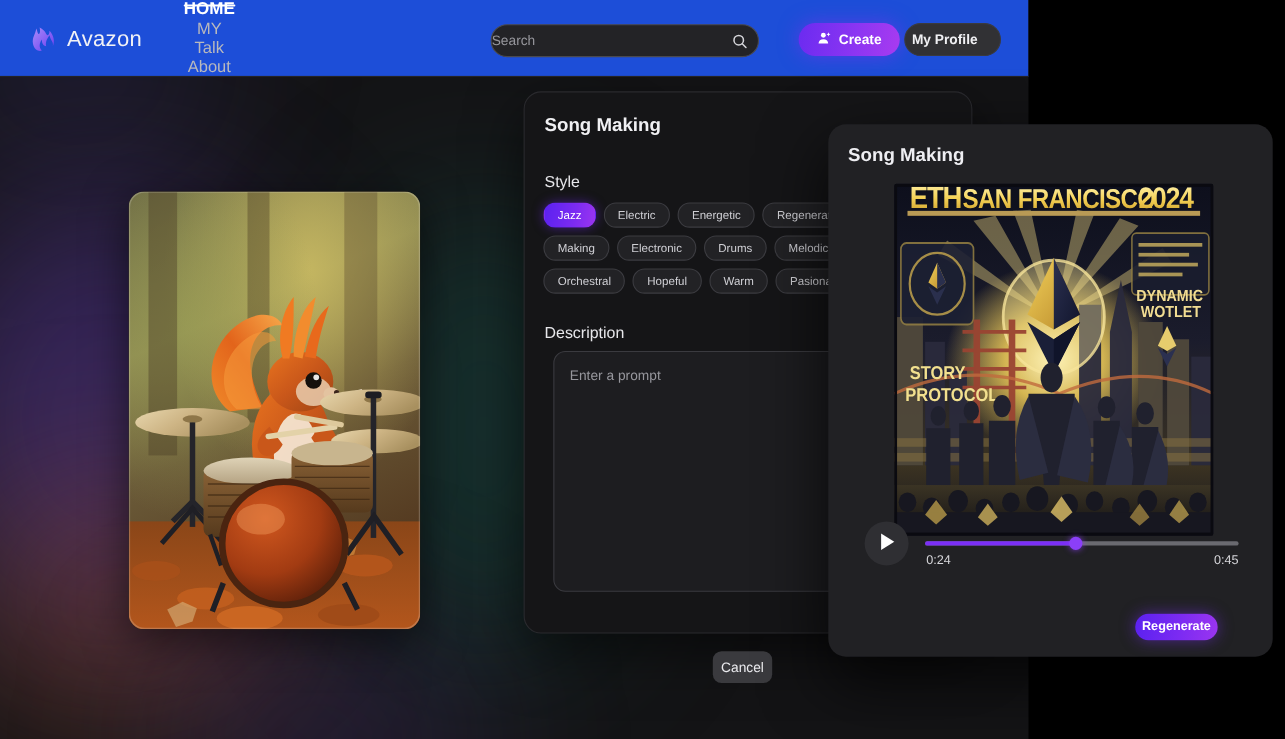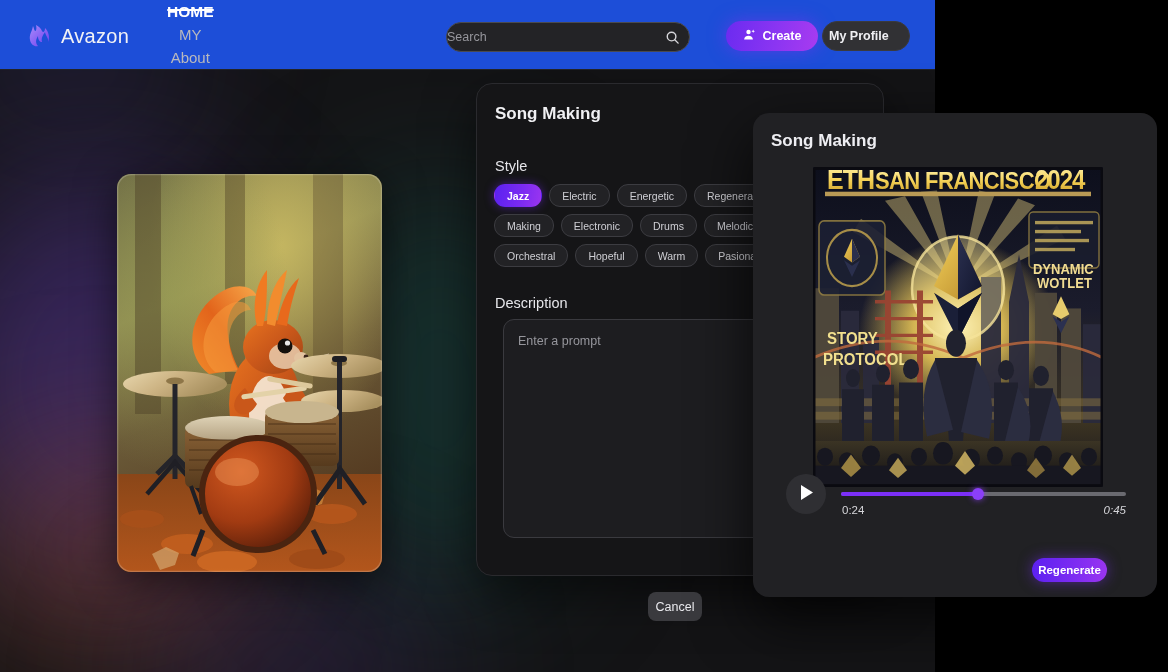--- a/index.html
+++ b/index.html
@@ -95,21 +95,21 @@
   .lbl-desc{left:18px;top:211px;}
 
   .chips{position:absolute;left:17px;top:100px;width:470px;display:flex;flex-wrap:wrap;gap:7px 7px;}
   .chip{
     height:21px;padding:0 12px;border-radius:11px;border:1px solid #3c3c41;
     background:#222225;color:#cfcfd4;font-size:10.5px;
     display:flex;align-items:center;justify-content:center;white-space:nowrap;cursor:pointer;
   }
   .chip.sel{
     background:linear-gradient(100deg,#5b21f0 0%,#7c2bf2 60%,#9a35f0 100%);
-    border-color:transparent;color:#fff;font-weight:bold;
+    border-color:transparent;color:#fff;font-weight:normal;
     box-shadow:0 0 10px rgba(110,40,240,.5);
   }
 
   .desc-area{
     position:absolute;left:26px;top:235px;width:355px;height:219px;
     background:#1d1d20;border:1px solid #3a3a3f;border-radius:11px;
     color:#c9c9ce;font-size:12.5px;font-family:"Liberation Sans",sans-serif;
     padding:14px 14px;resize:none;outline:none;box-sizing:border-box;
   }
   .desc-area::placeholder{color:#96969c;}
@@ -147,21 +147,21 @@
     position:absolute;left:0;top:2px;width:40px;height:40px;border-radius:50%;
     background:#2f2f33;border:0;display:flex;align-items:center;justify-content:center;cursor:pointer;
   }
   .track{position:absolute;left:55px;top:20px;width:285px;height:4px;border-radius:2px;background:#6a6a70;cursor:pointer;}
   .track-fill{position:absolute;left:0;top:0;height:4px;border-radius:2px;background:#7b2ff7;}
   .track-knob{
     position:absolute;top:-4px;width:12px;height:12px;border-radius:50%;
     background:#8b3ff8;box-shadow:0 0 6px rgba(140,60,250,.8);
   }
   .t-cur{position:absolute;left:56px;top:32px;color:#d6d6da;font-size:11.5px;}
-  .t-tot{position:absolute;right:0;top:32px;color:#d6d6da;font-size:11.5px;font-style:italic;}
+  .t-tot{position:absolute;right:0;top:32px;color:#d6d6da;font-size:11.5px;}
 
   .btn-regen{
     position:absolute;left:279px;top:445px;width:75px;height:24px;border-radius:12px;border:0;
     background:linear-gradient(95deg,#5b21f0 0%,#7c2bf2 55%,#9a35f0 100%);
     color:#fff;font-size:11.5px;font-weight:bold;font-family:"Liberation Sans",sans-serif;
     display:flex;align-items:center;justify-content:center;cursor:pointer;
     box-shadow:0 0 14px rgba(120,45,245,.5);
   }
 </style>
 </head>
@@ -190,20 +190,21 @@
             </defs>
             <path d="M7 3 C6 9 3 11 4 17 C5 22 9 24 12 23 C9 20 10 16 12 13 C12 17 14 19 16 19 C15 15 17 12 19 9 C20 14 23 15 22 19 C24 15 23 9 19 5 C19 9 17 10 16 8 C15 5 12 3 10 2 C11 6 10 8 9 8 C8 7 8 5 7 3 Z" fill="url(#lg)"></path>
           </svg>
         </span>
         <span class="logo-text">Avazon</span>
       </div>
 
       <div class="nav">
         <div class="nav-item active">HOME</div>
         <div class="nav-item">MY</div>
+        <div class="nav-item">Talk</div>
         <div class="nav-item">About</div>
       </div>
 
       <div class="search-box">
         <input class="search-input" type="text" placeholder="Search" style="">
         <span class="search-icon">
           <svg width="15" height="15" viewBox="0 0 16 16" fill="none" stroke="#d6d6da" stroke-width="1.5">
             <circle cx="7" cy="7" r="4.6"></circle>
               <line x1="10.4" y1="10.4" x2="14" y2="14" stroke-linecap="round"></line>
           </svg>

